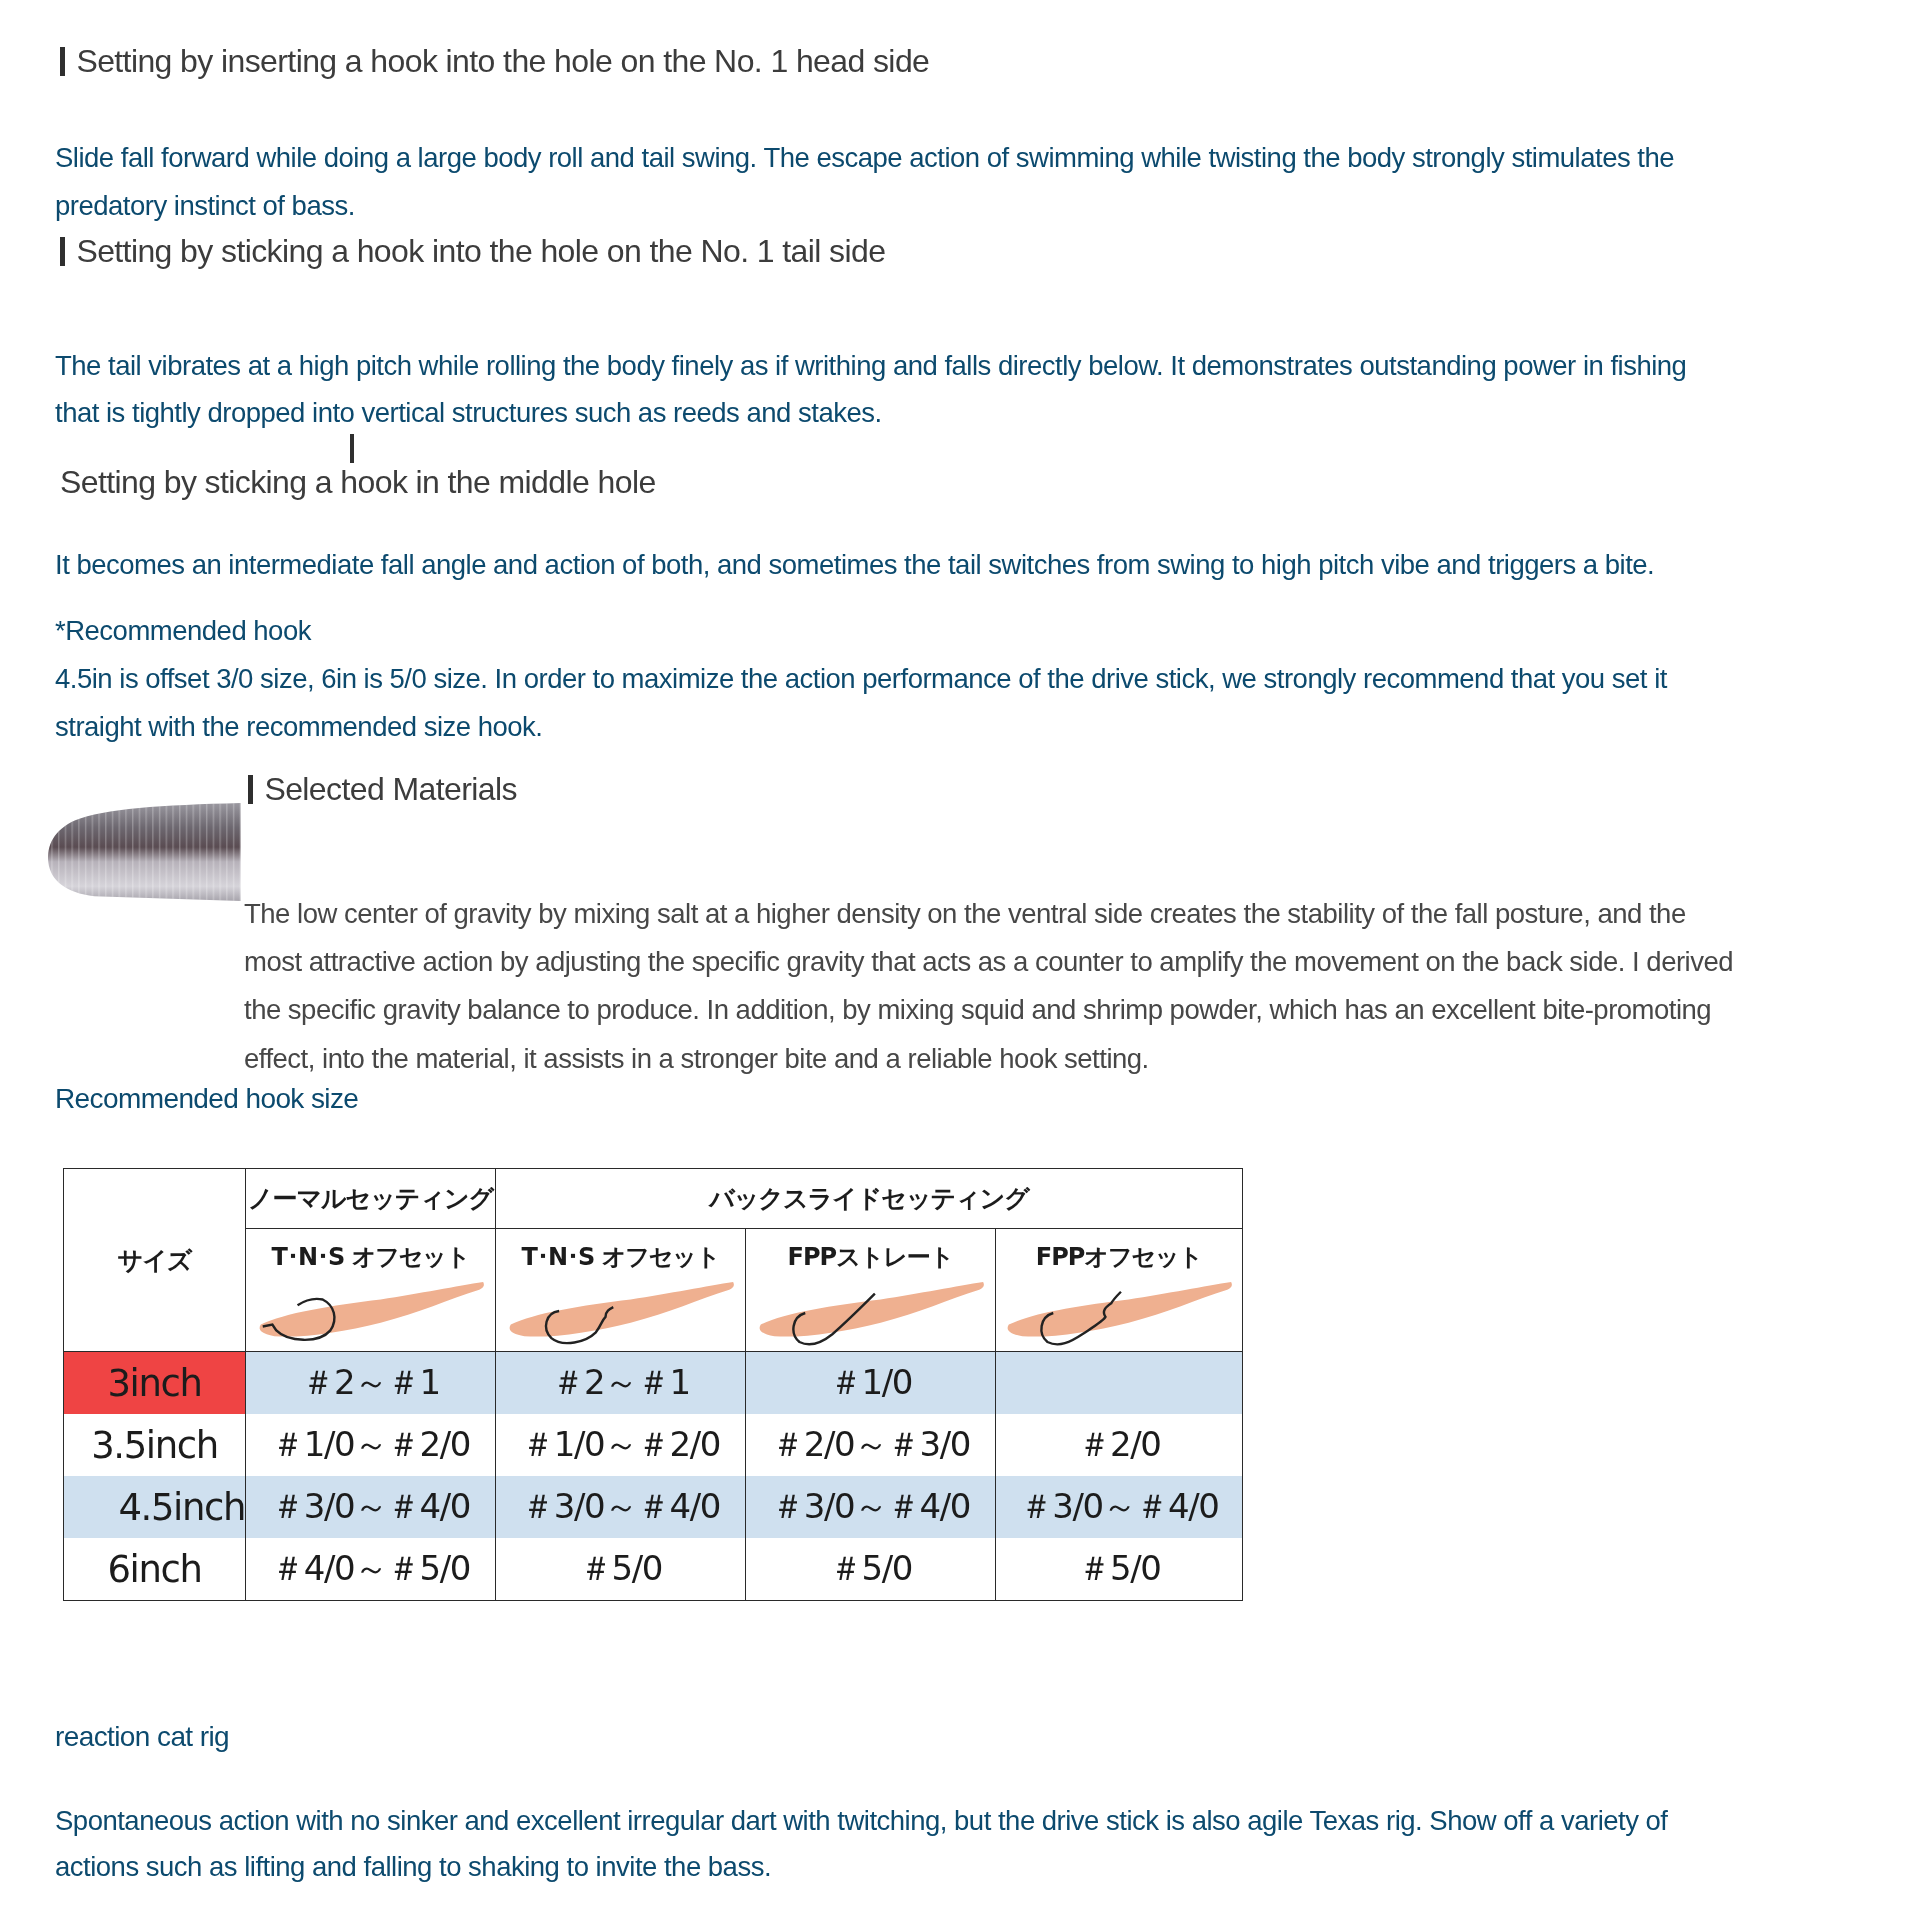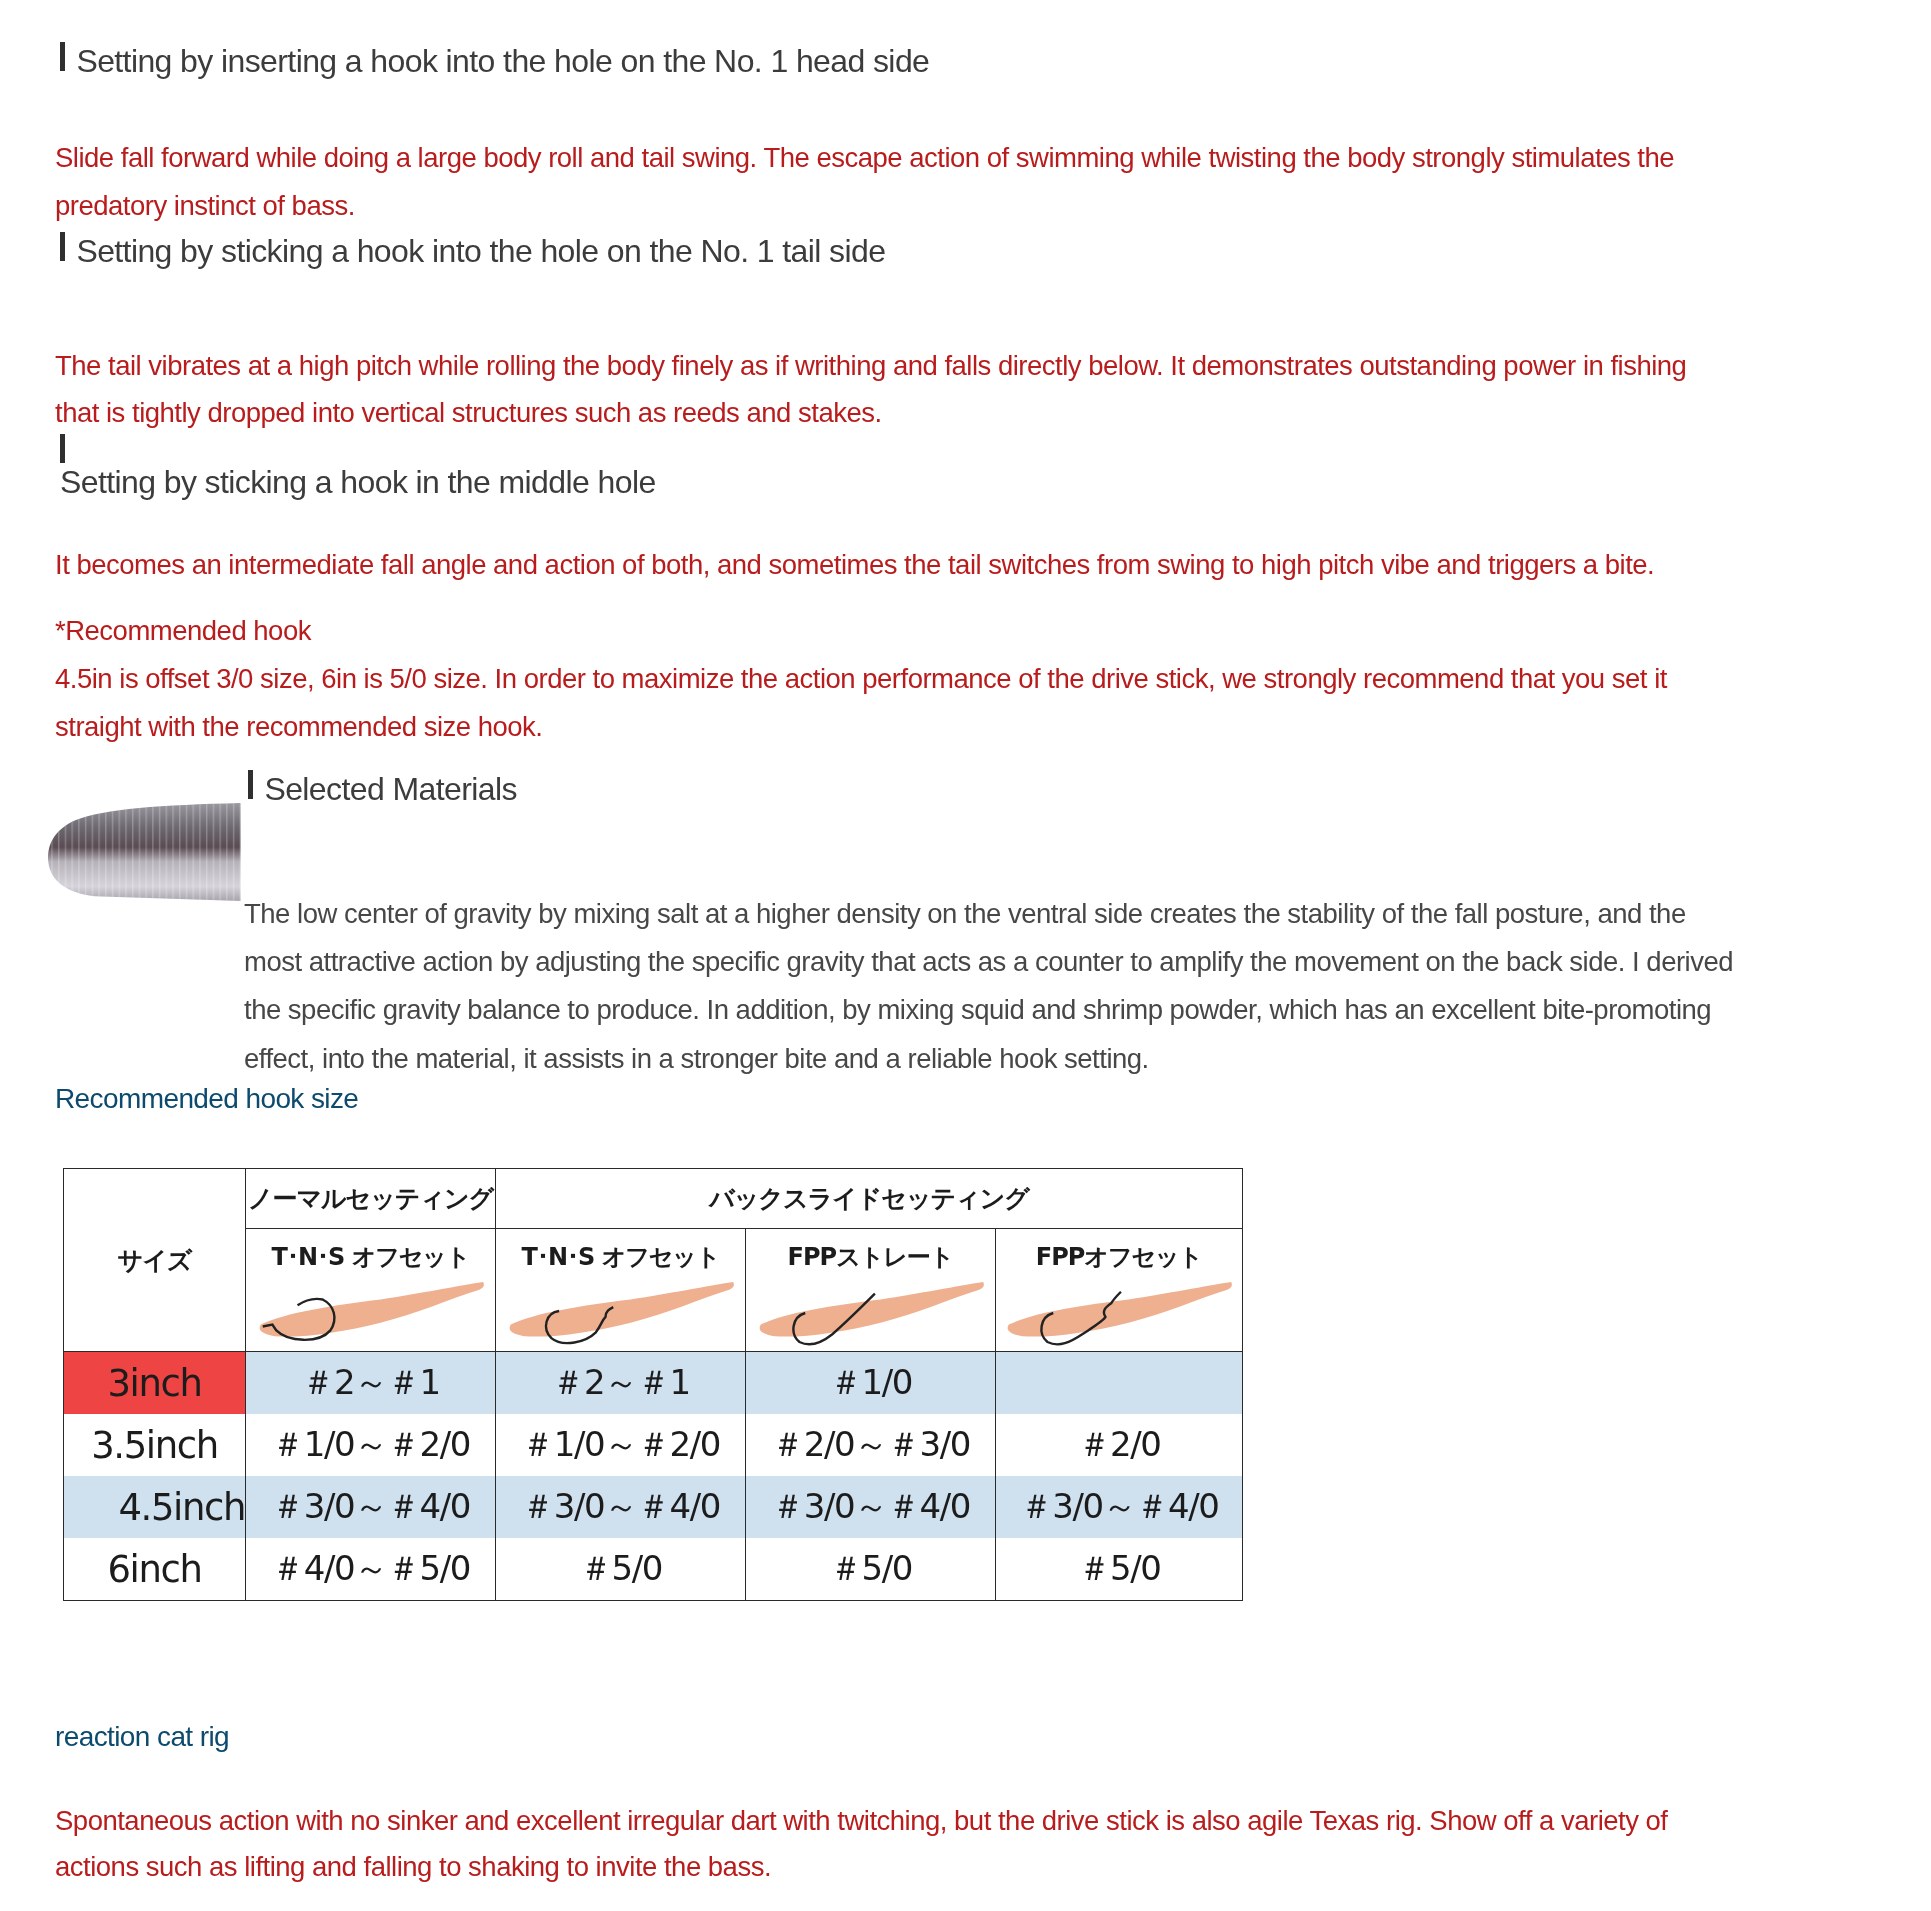--- a/index.html
+++ b/index.html
@@ -18,34 +18,35 @@
   .heading {
     position: absolute;
     left: 60px;
     font-size: 32px;
     font-weight: normal;
     color: #3c3c3c;
     letter-spacing: -0.6px;
     white-space: nowrap;
     line-height: 39px;
     display: flex;
+    align-items: center;
   }
   .heading .bar {
     display: inline-block;
     width: 4.8px;
     height: 29px;
     background: #2f2f2f;
     margin-right: 11.6px;
   }
   .line {
     position: absolute;
     left: 55px;
     font-size: 27.5px;
     line-height: 35px;
-    color: #b91c1c;
+    color: #0c4a6e;
     white-space: nowrap;
     letter-spacing: -0.5px;
   }
   .mat-line {
     position: absolute;
     left: 244px;
     font-size: 27.5px;
     line-height: 35px;
     color: #474747;
     white-space: nowrap;

